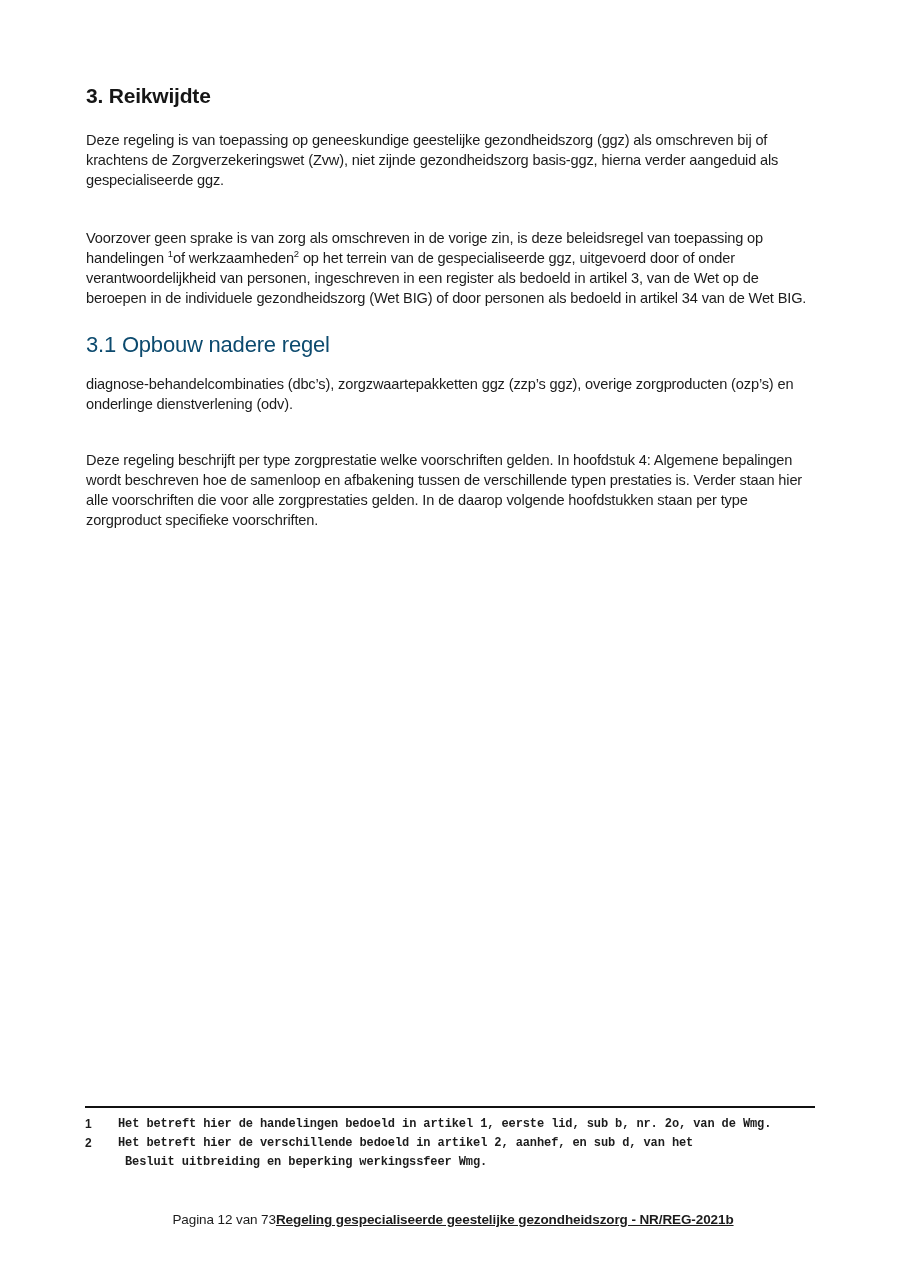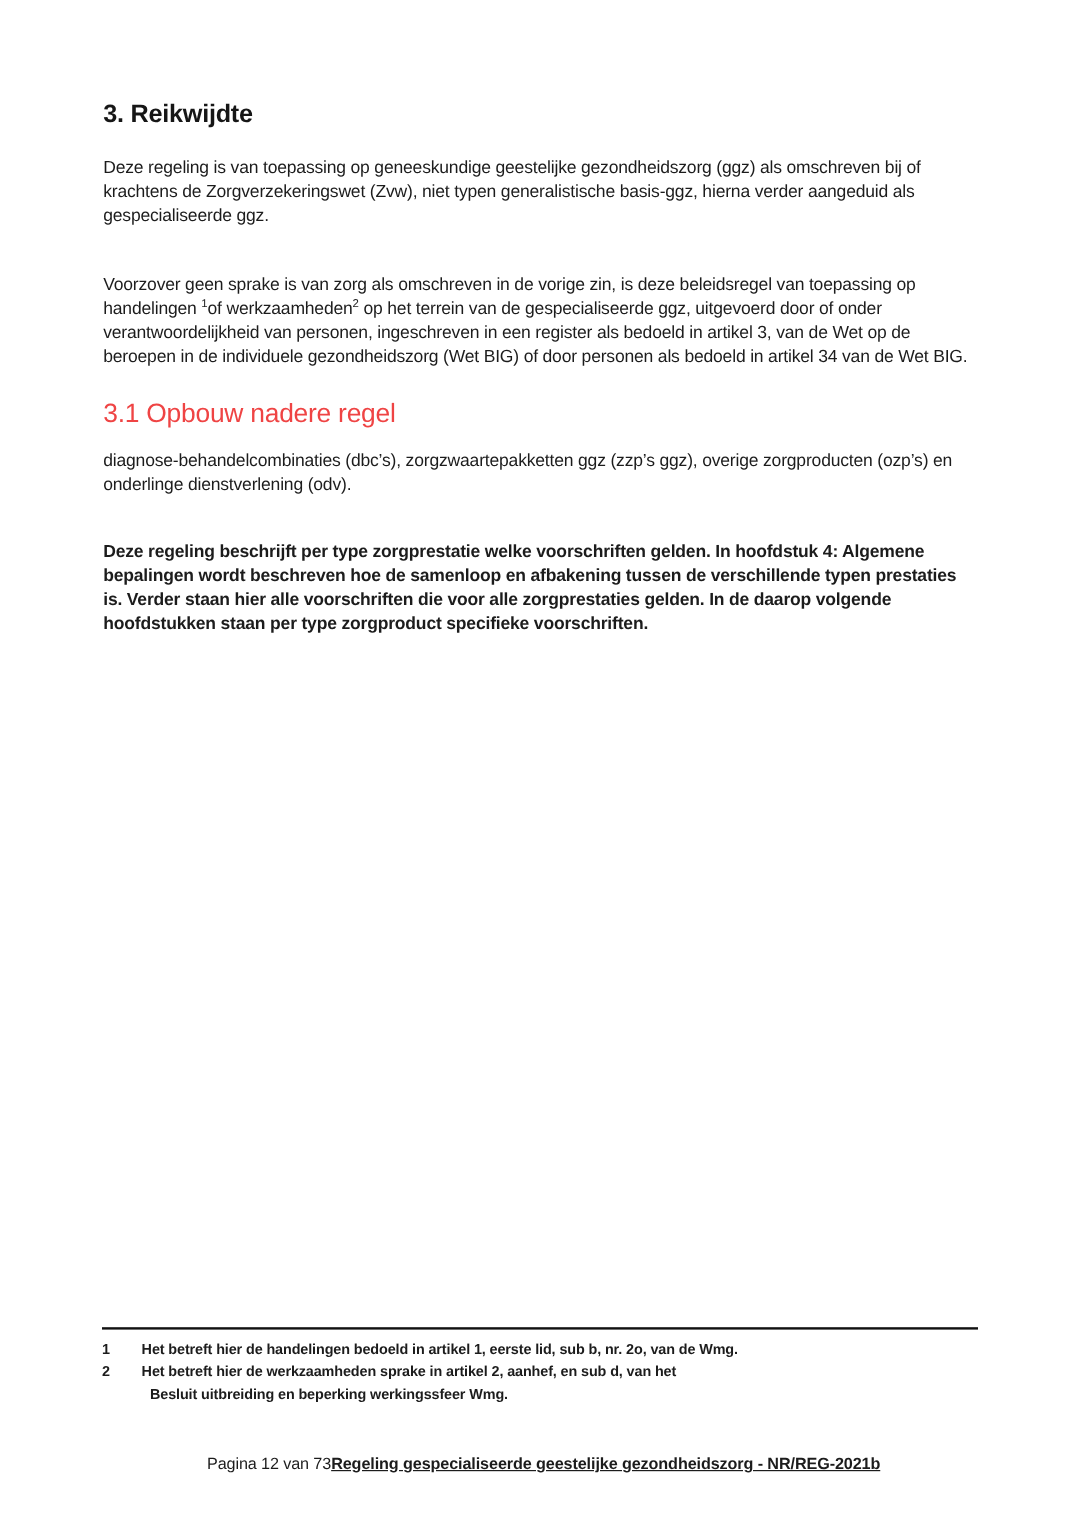--- a/index.html
+++ b/index.html
@@ -25,34 +25,34 @@
     font-weight: 700;
     letter-spacing: -0.2px;
     margin: 0 0 22px 0;
     color: #161616;
   }
   .subsection-heading {
     font-size: 22px;
     font-weight: 400;
     letter-spacing: -0.2px;
     margin: 24px 0 16px 0;
-    color: #ef4444;
+    color: #0c4a6e;
   }
   .body-par {
     font-size: 14.6px;
     line-height: 20px;
     letter-spacing: -0.15px;
     margin: 0;
     color: #1c1c1c;
   }
   .par-1 { margin-bottom: 38px; }
   .par-2 { margin-bottom: 16px; }
   .par-3 { margin-bottom: 11px; }
   .par-4 { margin-bottom: 36px; }
-  .par-5 { margin-bottom: 0; font-weight: bold; }
+  .par-5 { margin-bottom: 0; }
   sup.fn-ref {
     font-size: 9.5px;
     line-height: 0;
     vertical-align: super;
   }
   .footnotes {
     position: absolute;
     left: 85px;
     top: 1106px;
     width: 730px;
@@ -64,21 +64,21 @@
   }
   .fn-row {
     display: flex;
     font-size: 12px;
     font-weight: 700;
     line-height: 19px;
     letter-spacing: -0.1px;
     color: #1c1c1c;
   }
   .fn-num { width: 33px; flex-shrink: 0; }
-  .fn-text { flex: 1; }
+  .fn-text { flex: 1; font-family: Liberation Mono, monospace; }
   .fn-line2 { padding-left: 7px; display: inline-block; text-align: center; }
   .footer {
     position: absolute;
     left: 88px;
     top: 1212px;
     width: 730px;
     display: flex;
     justify-content: center;
     align-items: baseline;
     font-size: 13.5px;
@@ -90,21 +90,21 @@
 </style>
 </head>
 <body>
 
 <div class="page">
 
   <div class="content">
 
     <h1 class="section-heading">3. Reikwijdte</h1>
 
-    <p class="body-par par-1">Deze regeling is van toepassing op geneeskundige geestelijke gezondheidszorg (ggz) als omschreven bij of krachtens de Zorgverzekeringswet (Zvw), niet typen generalistische basis-ggz, hierna verder aangeduid als gespecialiseerde ggz.</p>
+    <p class="body-par par-1">Deze regeling is van toepassing op geneeskundige geestelijke gezondheidszorg (ggz) als omschreven bij of krachtens de Zorgverzekeringswet (Zvw), niet zijnde gezondheidszorg basis-ggz, hierna verder aangeduid als gespecialiseerde ggz.</p>
 
     <p class="body-par par-2"><span>Voorzover geen sprake is van zorg als omschreven in de vorige zin,  is deze beleidsregel van toepassing op handelingen </span><sup class="fn-ref">1</sup><span>of werkzaamheden</span><sup class="fn-ref">2</sup><span> op het terrein van de gespecialiseerde ggz, uitgevoerd door of onder verantwoordelijkheid van personen, ingeschreven in een register als bedoeld in artikel 3, van de Wet op de beroepen in de individuele gezondheidszorg (Wet BIG) of door personen als bedoeld in artikel 34 van de Wet BIG.</span></p>
 
     <h2 class="subsection-heading">3.1 Opbouw nadere regel</h2>
 
 
     <p class="body-par par-4">diagnose-behandelcombinaties (dbc’s), zorgzwaartepakketten ggz (zzp’s ggz), overige zorgproducten (ozp’s) en onderlinge dienstverlening (odv).</p>
 
     <p class="body-par par-5">Deze regeling beschrijft per type zorgprestatie welke voorschriften gelden. In hoofdstuk 4: Algemene bepalingen wordt beschreven hoe de samenloop en afbakening tussen de verschillende typen prestaties is. Verder staan hier alle voorschriften die voor alle zorgprestaties gelden. In de daarop volgende hoofdstukken staan per type zorgproduct specifieke voorschriften.</p>
 
@@ -113,21 +113,21 @@
   <div class="footnotes">
     <div class="fn-rule"></div>
 
     <div class="fn-row">
       <span class="fn-num">1</span>
       <span class="fn-text">Het betreft hier de handelingen bedoeld in artikel 1, eerste lid, sub b, nr. 2o, van de Wmg.</span>
     </div>
 
     <div class="fn-row">
       <span class="fn-num">2</span>
-      <span class="fn-text"><span>Het betreft hier de werkzaamheden sprake in artikel 2, aanhef, en sub d, van het</span><br><span class="fn-line2">Besluit uitbreiding en beperking werkingssfeer Wmg.</span></span>
+      <span class="fn-text"><span>Het betreft hier de verschillende bedoeld in artikel 2, aanhef, en sub d, van het</span><br><span class="fn-line2">Besluit uitbreiding en beperking werkingssfeer Wmg.</span></span>
     </div>
   </div>
 
   <div class="footer">
     <span class="footer-page">Pagina 12 van 73</span>
     <span class="footer-title">Regeling gespecialiseerde geestelijke gezondheidszorg - NR/REG-2021b</span>
   </div>
 
 </div>
 

